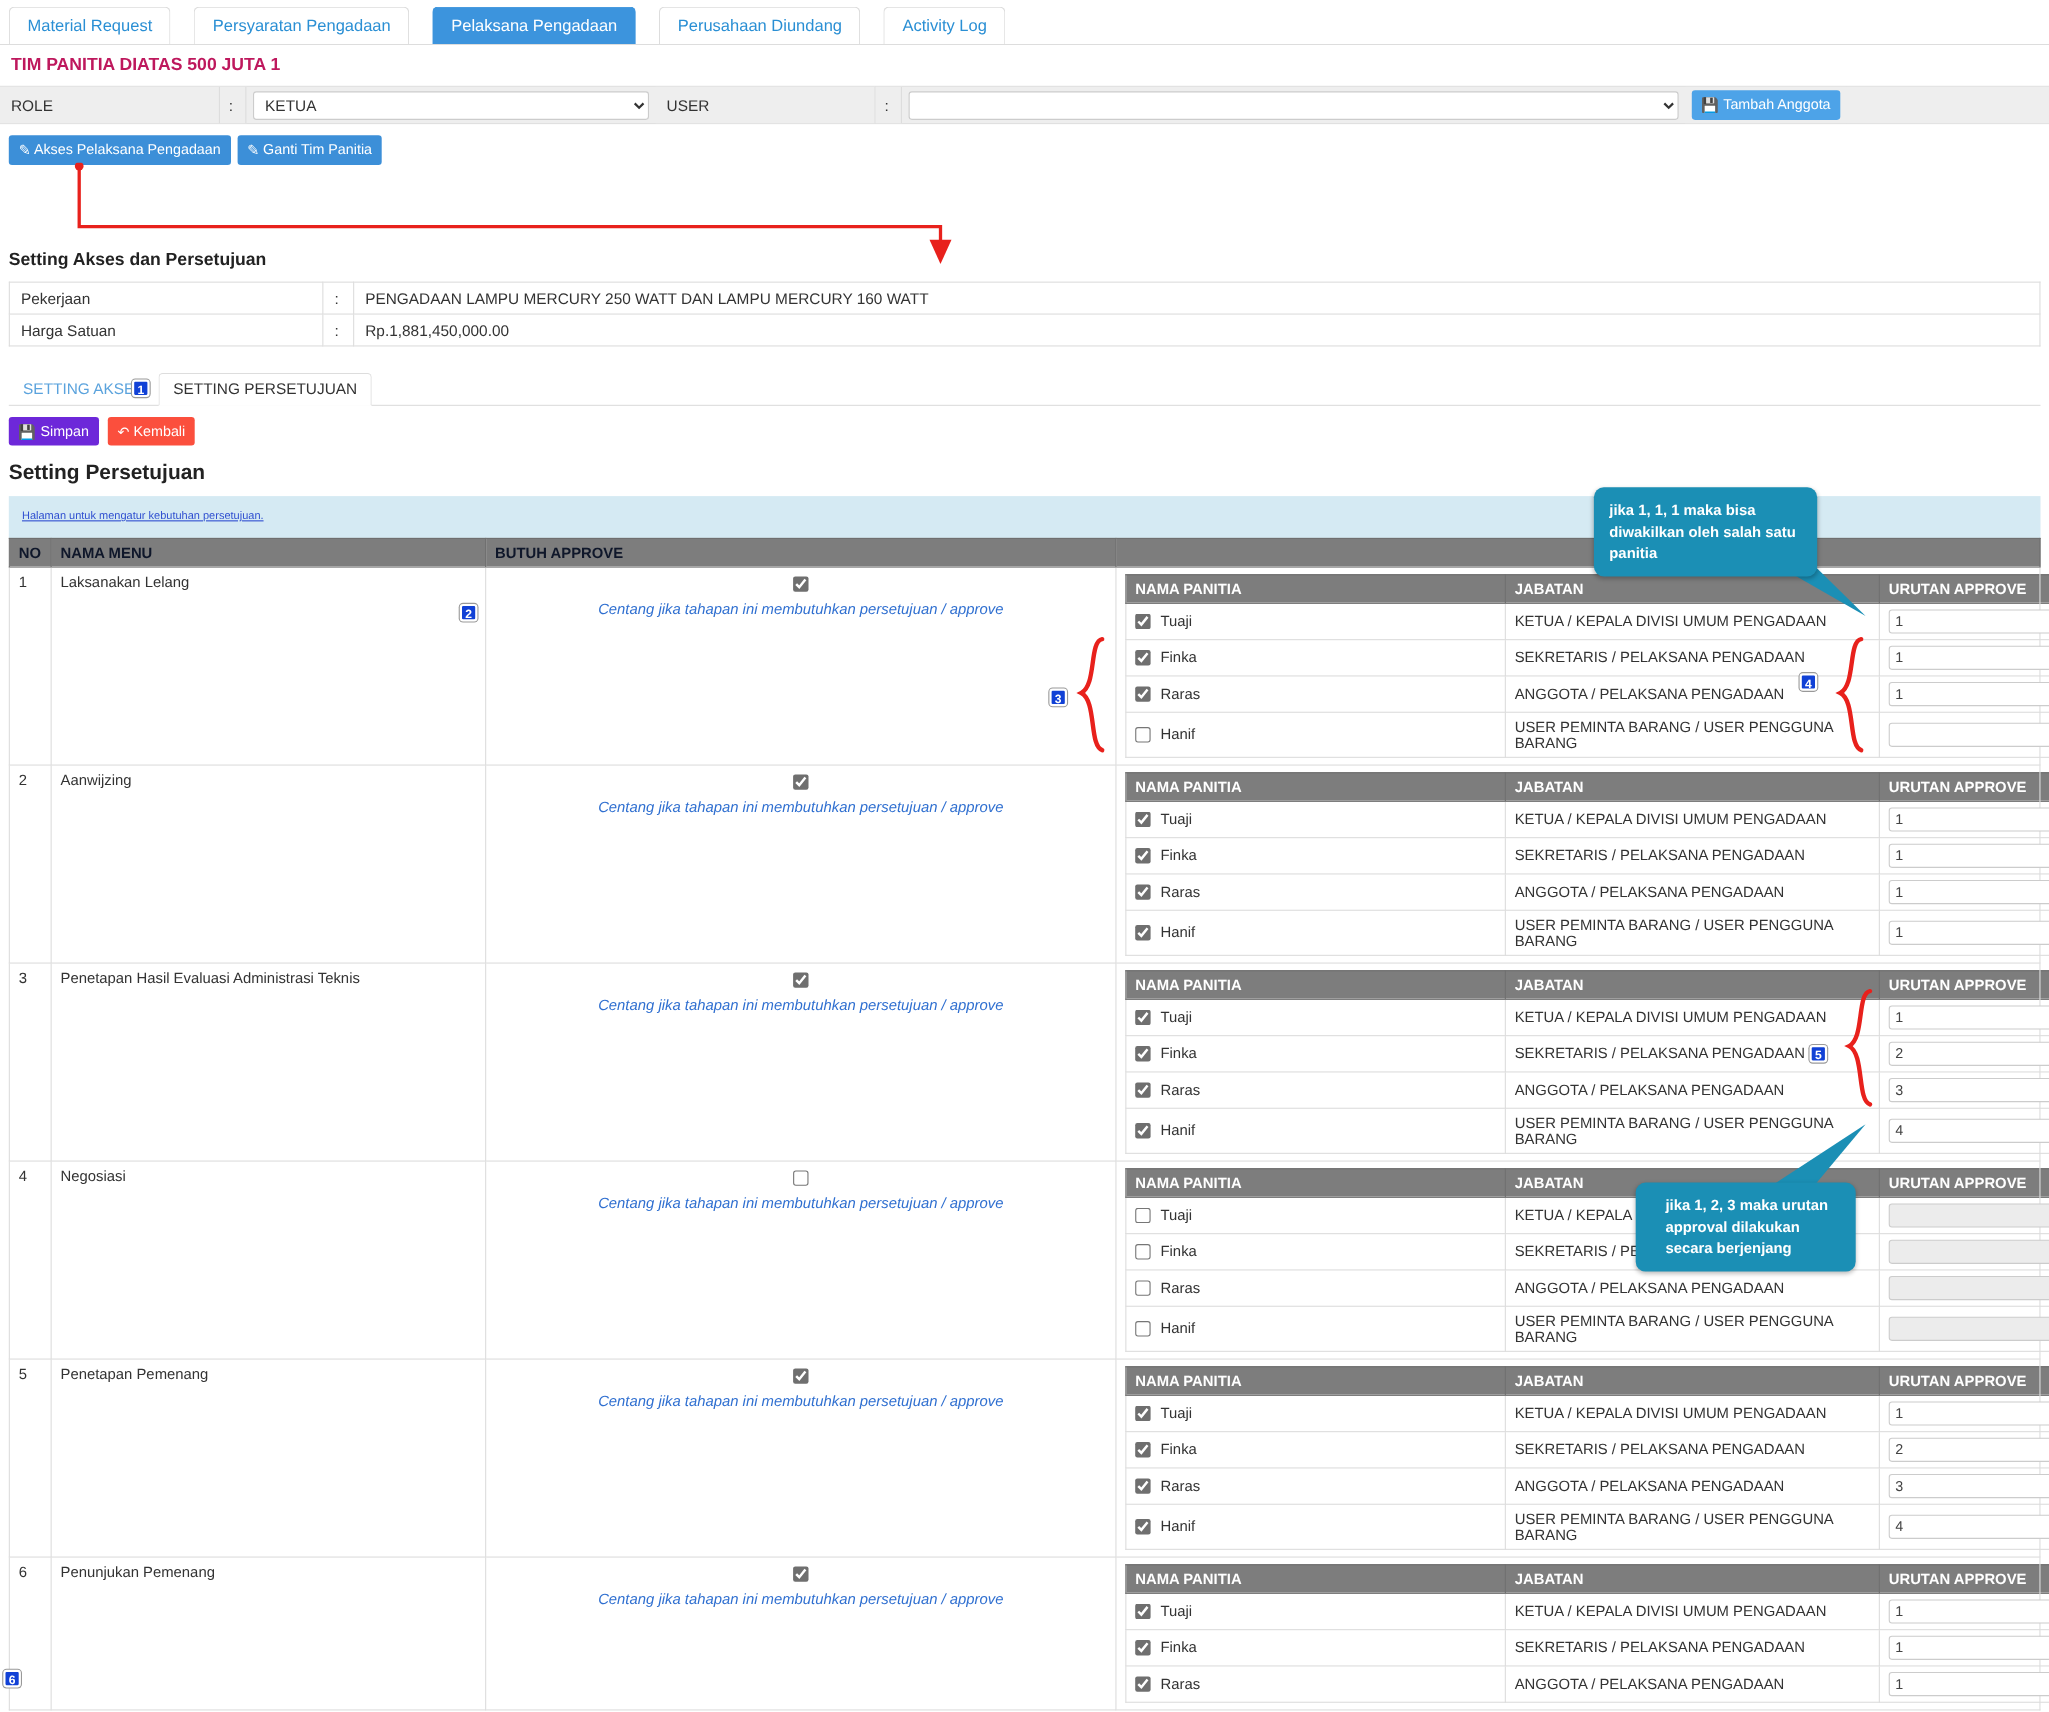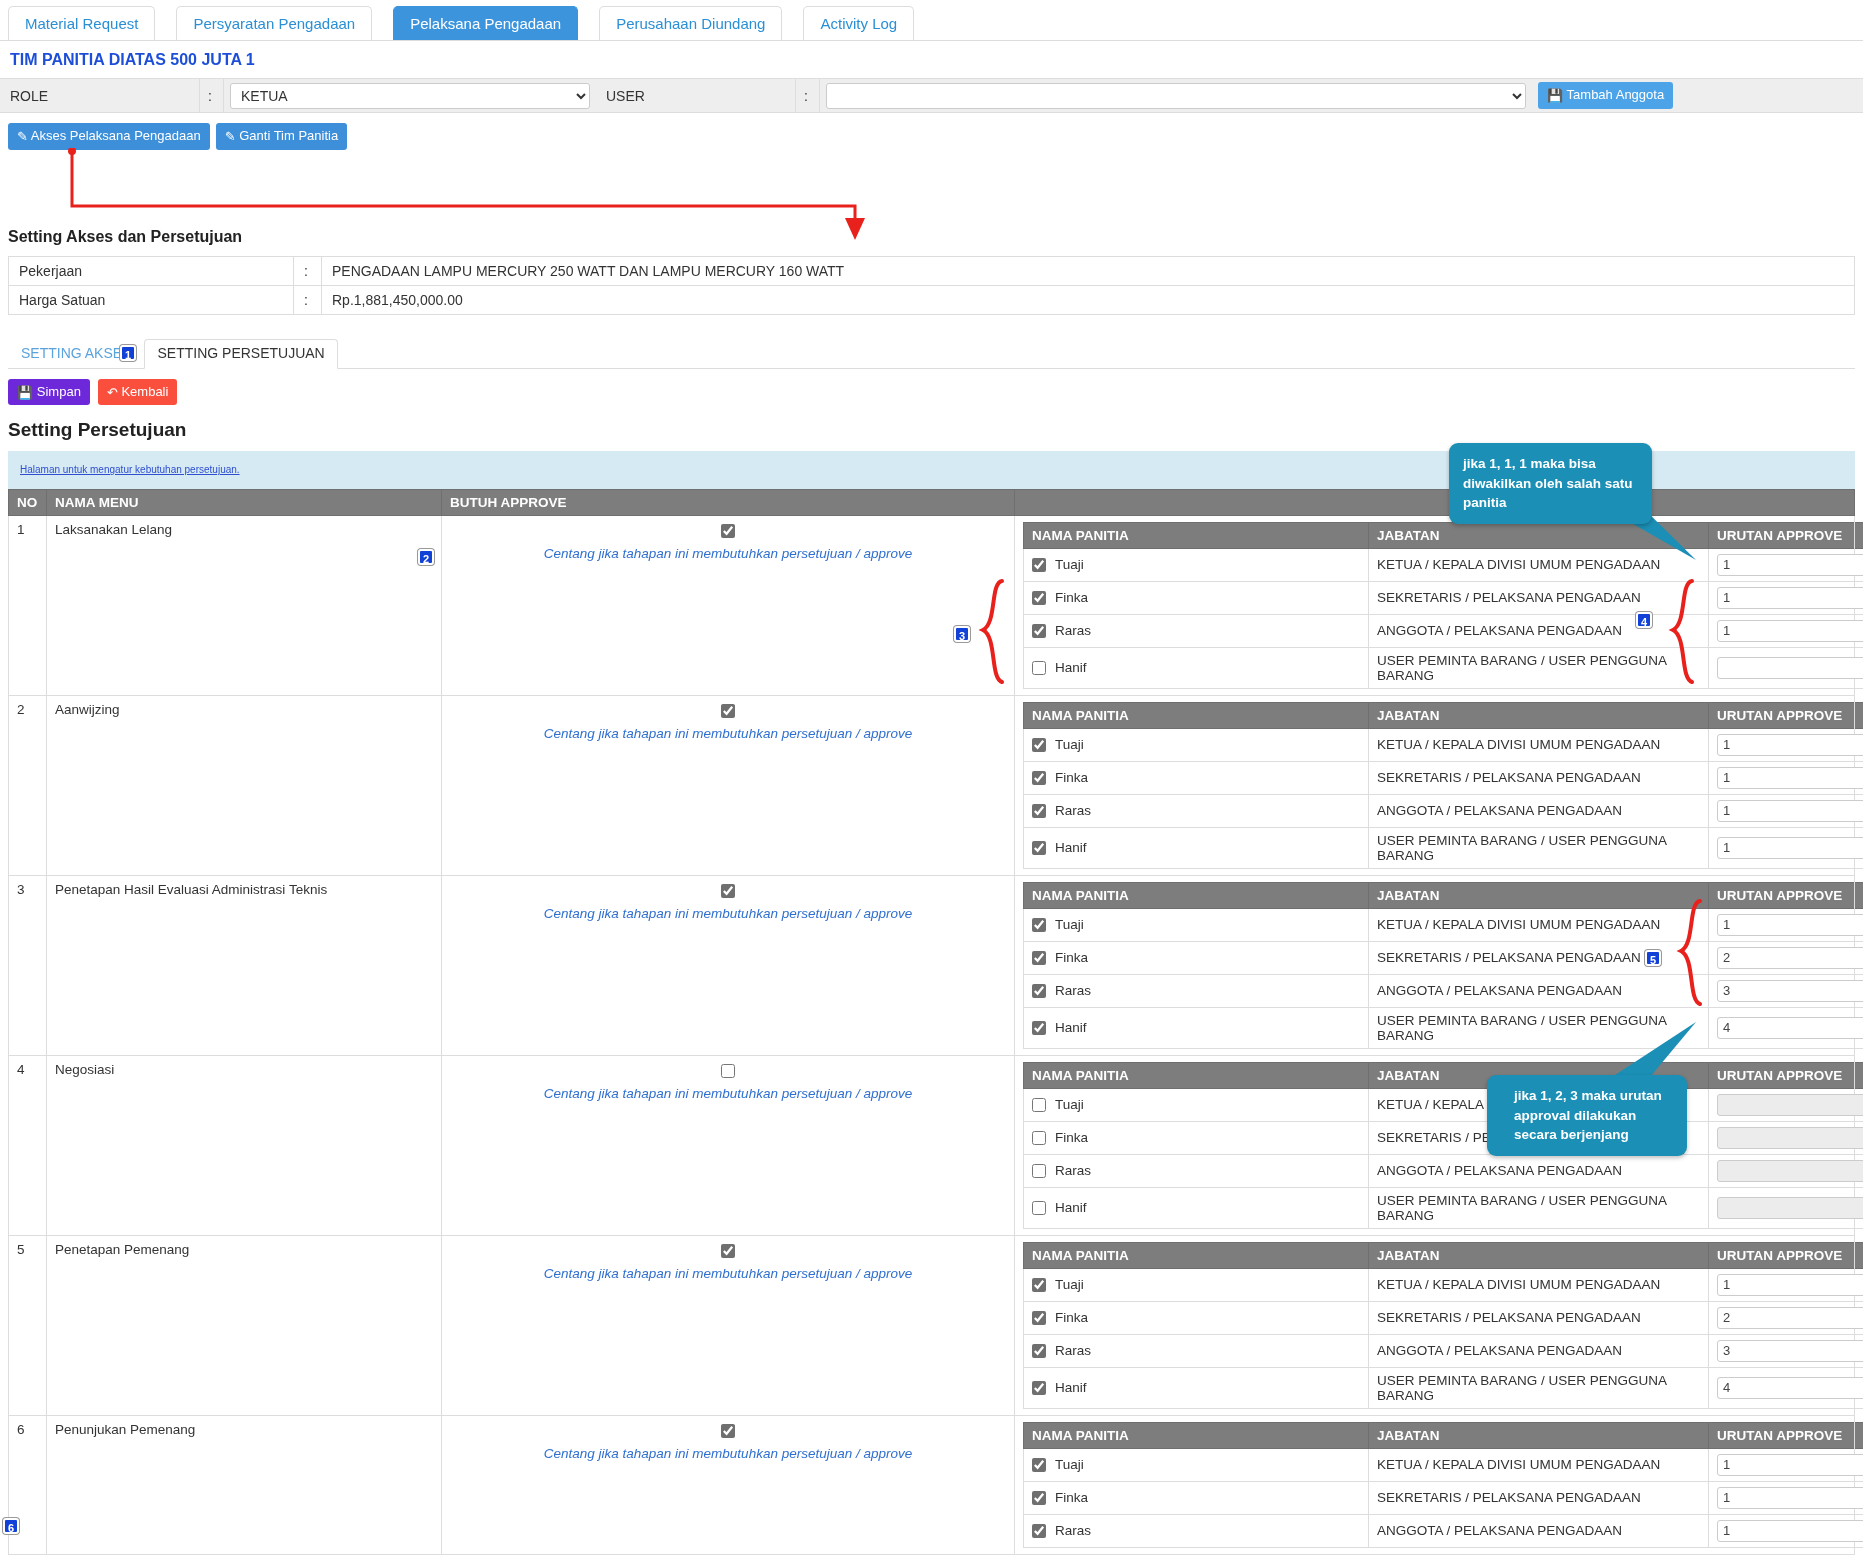--- a/index.html
+++ b/index.html
@@ -34,21 +34,21 @@
   .navtab.active {
     background: #3c94dd;
     color: #fff;
     border-color: #3c94dd;
   }
 
   
   .page-title {
     font-weight: bold;
     font-size: 16px;
-    color: #1d4ed8;
+    color: #be185d;
     padding: 10px 10px 9px 10px;
     border-bottom: 1px solid #ddd;
     background:#fff;
   }
 
   
   .rolebar {
     display: flex; align-items: stretch;
     background: #eeeeee;
     border-bottom: 1px solid #ddd;
@@ -178,21 +178,21 @@
   
   table.maintable {
     width: calc(100% - 16px);
     margin: 0 8px 10px 8px;
     border-collapse: collapse;
     font-size: 13.5px;
     table-layout: fixed;
   }
   table.maintable > thead > tr > th {
     background: #7d7d7d;
-    color: #ffffff;
+    color: #0f172a;
     text-align: left;
     font-weight: bold;
     font-size: 13.5px;
     padding: 5px 8px;
     border: 1px solid #6f6f6f;
   }
   .col-no   { width: 38px; }
   .col-menu { width: 395px; }
   .col-app  { width: 573px; }
   .col-pan  { width: auto; }

